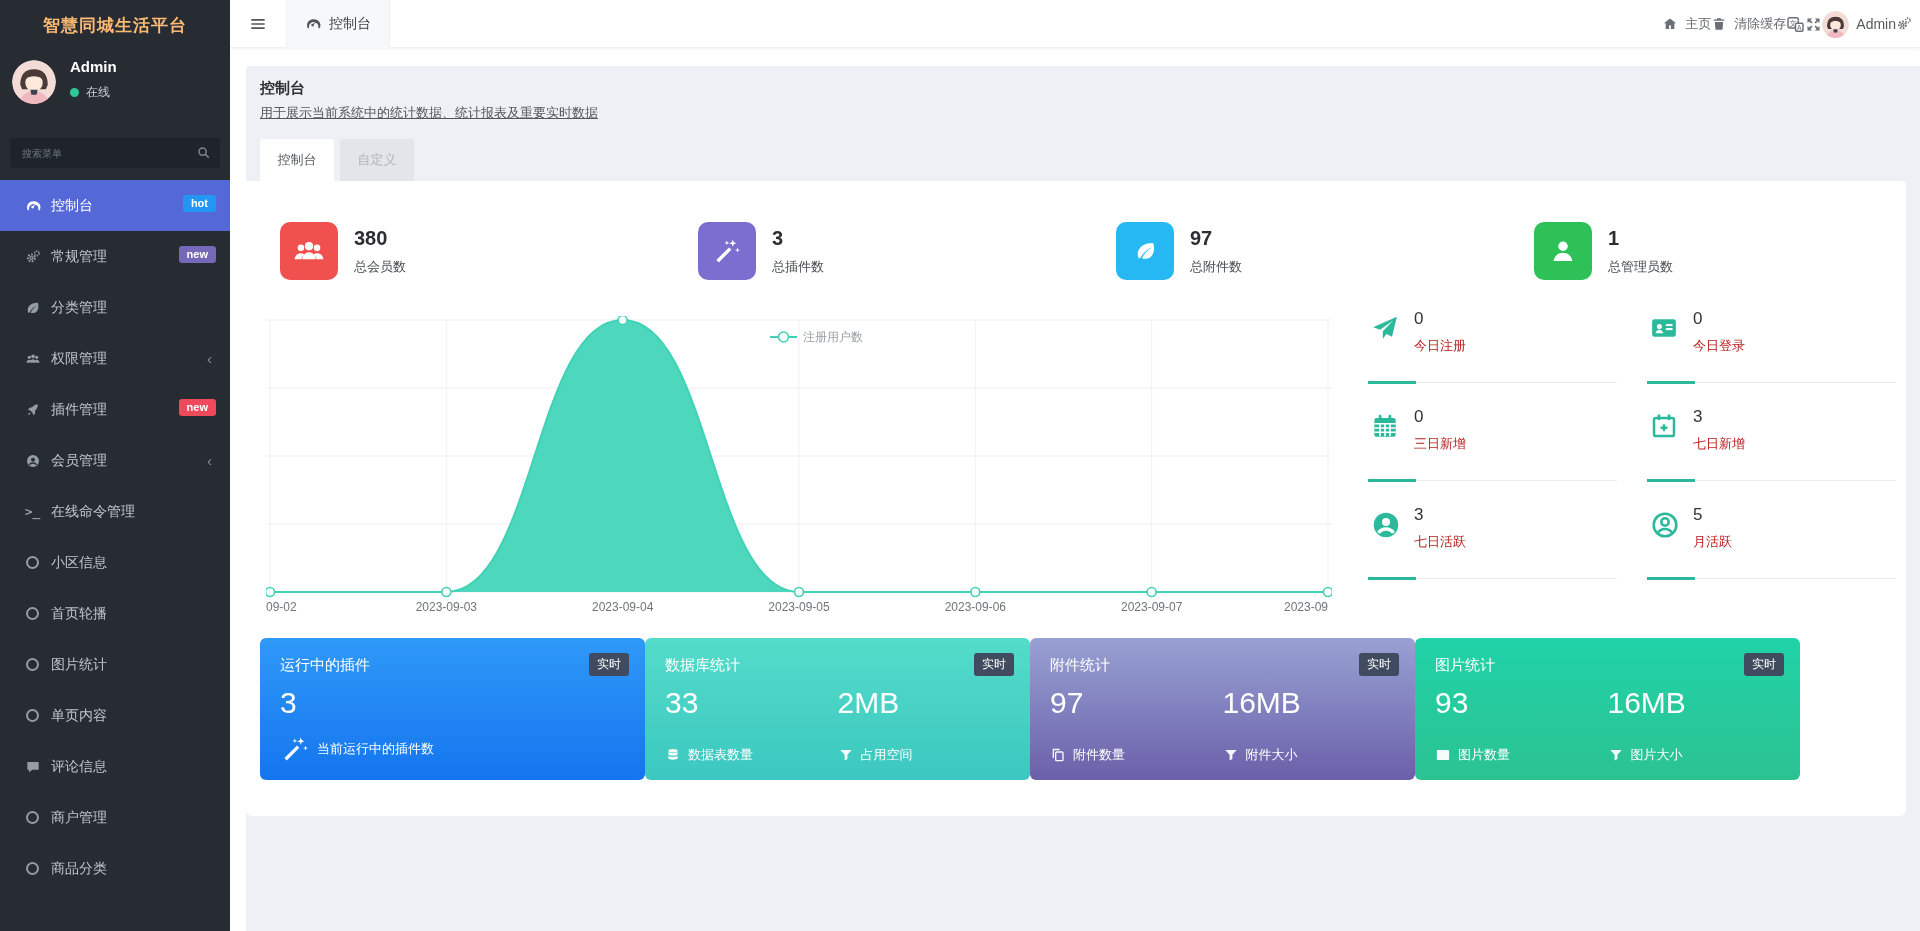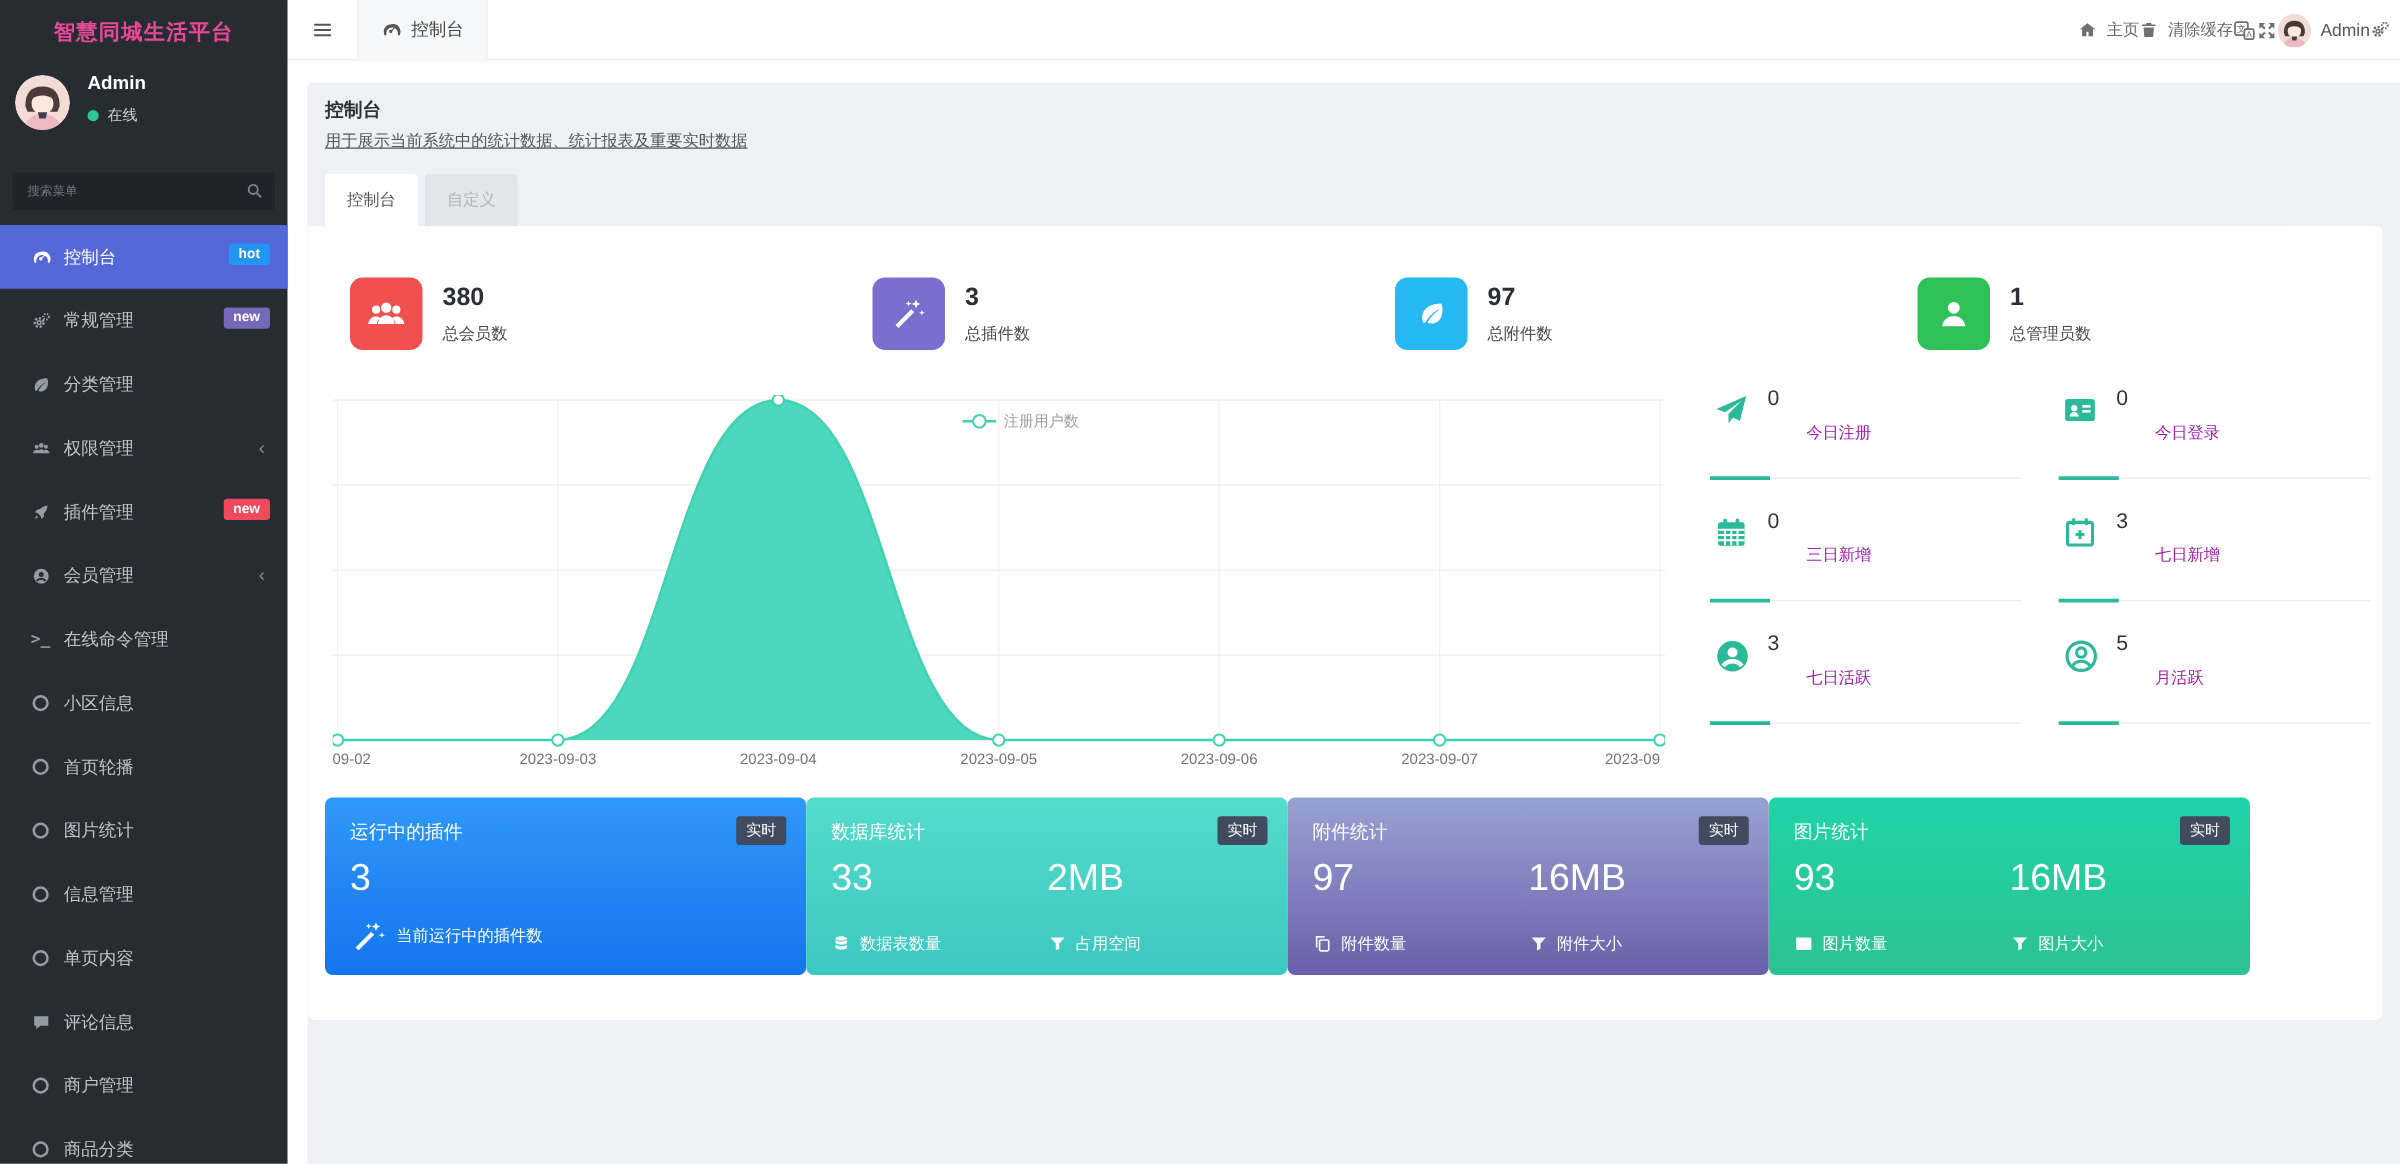--- a/index.html
+++ b/index.html
@@ -1,21 +1,21 @@
 <!DOCTYPE html>
 <html><head>
 <meta charset="utf-8">
 <style>
   * { margin:0; padding:0; box-sizing:border-box; }
   html,body { width:1920px; height:931px; overflow:hidden; font-family:"Liberation Sans","DejaVu Sans",sans-serif; background:#fff; }
   .icon svg { display:block; }
 
   
   .sidebar { position:absolute; left:0; top:0; width:230px; height:931px; background:#272c33; z-index:5; }
-  .logo { height:50px; display:flex; align-items:center; justify-content:center; color:#ec4899; font-size:17px; font-weight:bold; letter-spacing:1px; }
+  .logo { height:50px; display:flex; align-items:center; justify-content:center; color:#fdba74; font-size:17px; font-weight:bold; letter-spacing:1px; }
   .userpanel { position:relative; height:74px; padding:10px 12px; }
   .avatar { position:absolute; left:12px; top:10px; width:44px; height:44px; border-radius:50%; overflow:hidden; }
   .uname { position:absolute; left:70px; top:8px; color:#fff; font-size:15px; font-weight:bold; }
   .ustatus { position:absolute; left:70px; top:34px; color:#cfd4d9; font-size:12px; display:flex; align-items:center; gap:7px; }
   .dot { width:9px; height:9px; border-radius:50%; background:#2dc797; display:inline-block; }
   .searchbox { position:relative; margin:14px 10px 12px; }
   .searchbox input { width:210px; height:30px; background:#1e242a; border:0; border-radius:3px; padding:0 30px 0 12px; color:#bef264; font-size:10px; outline:none; }
   .searchbox input::placeholder { color:#6f7880; }
   .search-ic { position:absolute; right:9px; top:7px; color:#7d858d; }
   .menu { margin-top:4px; }
@@ -61,21 +61,21 @@
 
   
   .chart { position:absolute; left:20px; top:135px; width:1066px; height:300px; overflow:hidden; }
 
   
   .minigrid { position:absolute; left:1122px; top:122px; width:528px; }
   .mrow { display:flex; gap:30px; }
   .mcell { width:249px; height:98px; position:relative; }
   .mcell .mic { position:absolute; left:2px; top:10px; color:#2ab99b; }
   .mcell .mv { position:absolute; left:46px; top:6px; font-size:17px; color:#303336; }
-  .mcell .ml { position:absolute; left:46px; top:34px; font-size:13px; color:#a21caf;margin-left:31px; }
+  .mcell .ml { position:absolute; left:46px; top:34px; font-size:13px; color:#b91c1c; }
   .mcell .mline { position:absolute; left:0; bottom:18px; width:100%; height:1px; background:#ececec; }
   .mcell .mline i { position:absolute; left:0; top:-1px; width:48px; height:3px; background:#2ab99b; display:block; }
 
   
   .cards { position:absolute; left:14px; top:457px; display:flex; }
   .gcard { width:385px; height:142px; border-radius:6px; color:#fff; position:relative; padding:18px 20px; }
   .g1{background:linear-gradient(180deg,#2f99f8,#1475ef);}
   .g2{background:linear-gradient(180deg,#54dcca,#3cc8c0);}
   .g3{background:linear-gradient(180deg,#98a1d3,#6b60aa);}
   .g4{background:linear-gradient(180deg,#20d3a8,#2cc292);}
@@ -193,26 +193,20 @@
         <span class="mic">
           <span class="ring"></span>
         </span>
         <span>首页轮播</span>
       </div>
     <div class="mi">
         <span class="mic">
           <span class="ring"></span>
         </span>
         <span>图片统计</span>
-      </div>
-    <div class="mi">
-        <span class="mic">
-          <span class="ring"></span>
-        </span>
-        <span>信息管理</span>
       </div>
     <div class="mi">
         <span class="mic">
           <span class="ring"></span>
         </span>
         <span>单页内容</span>
       </div>
     <div class="mi">
         <span class="mic icon">
           <svg width="16" height="16" viewBox="0 0 24 24" fill="currentColor">

